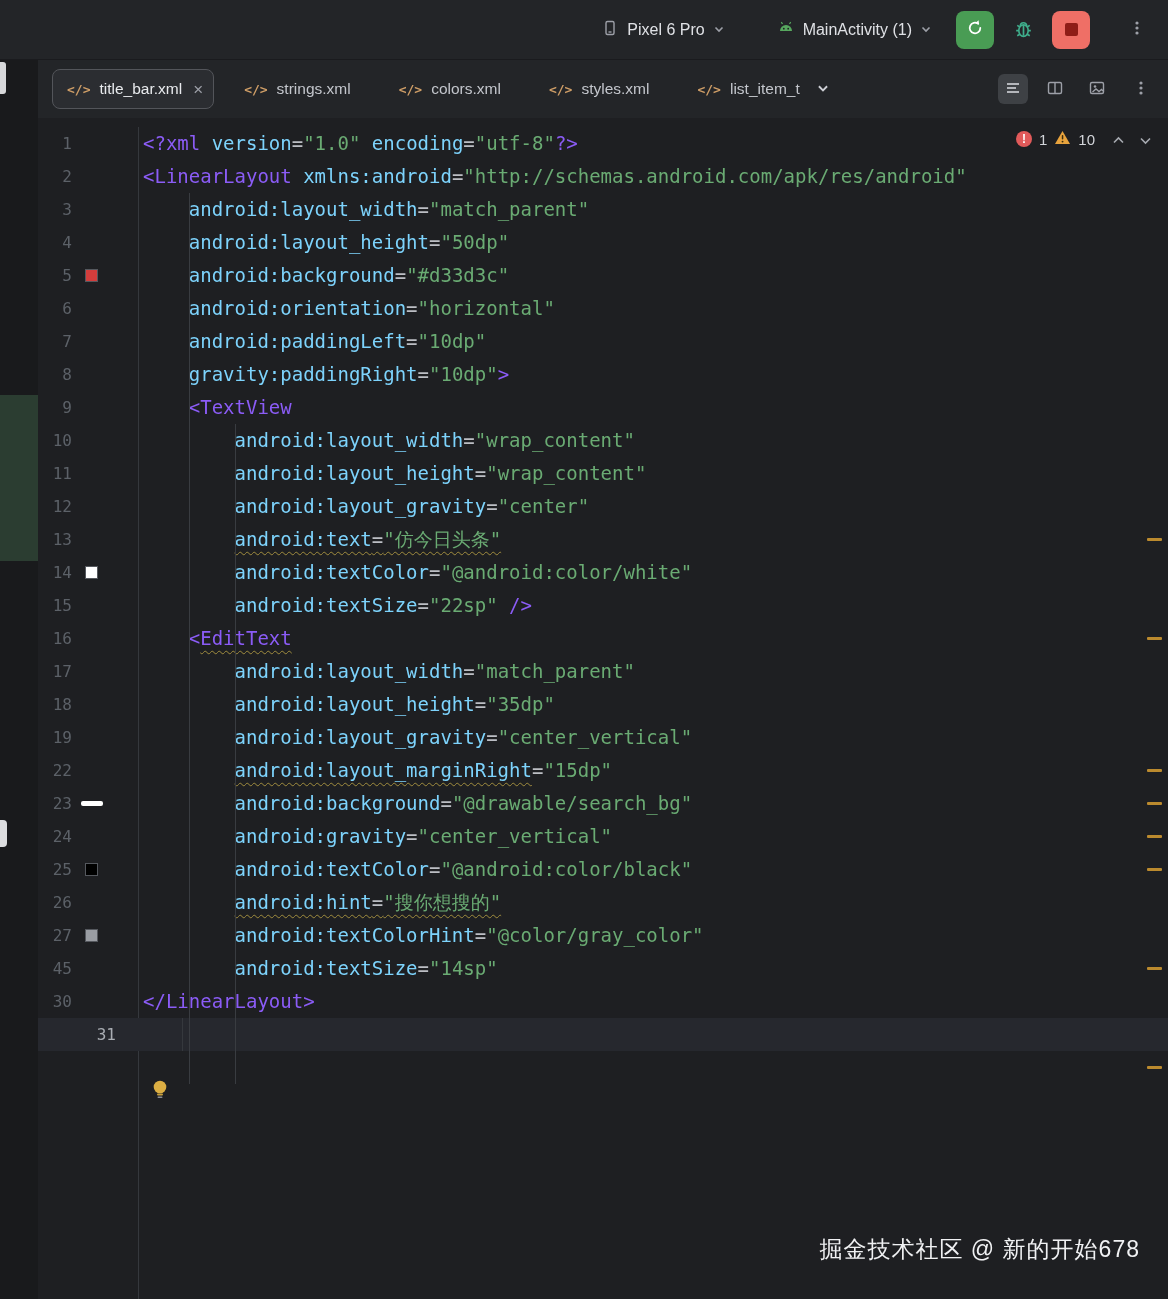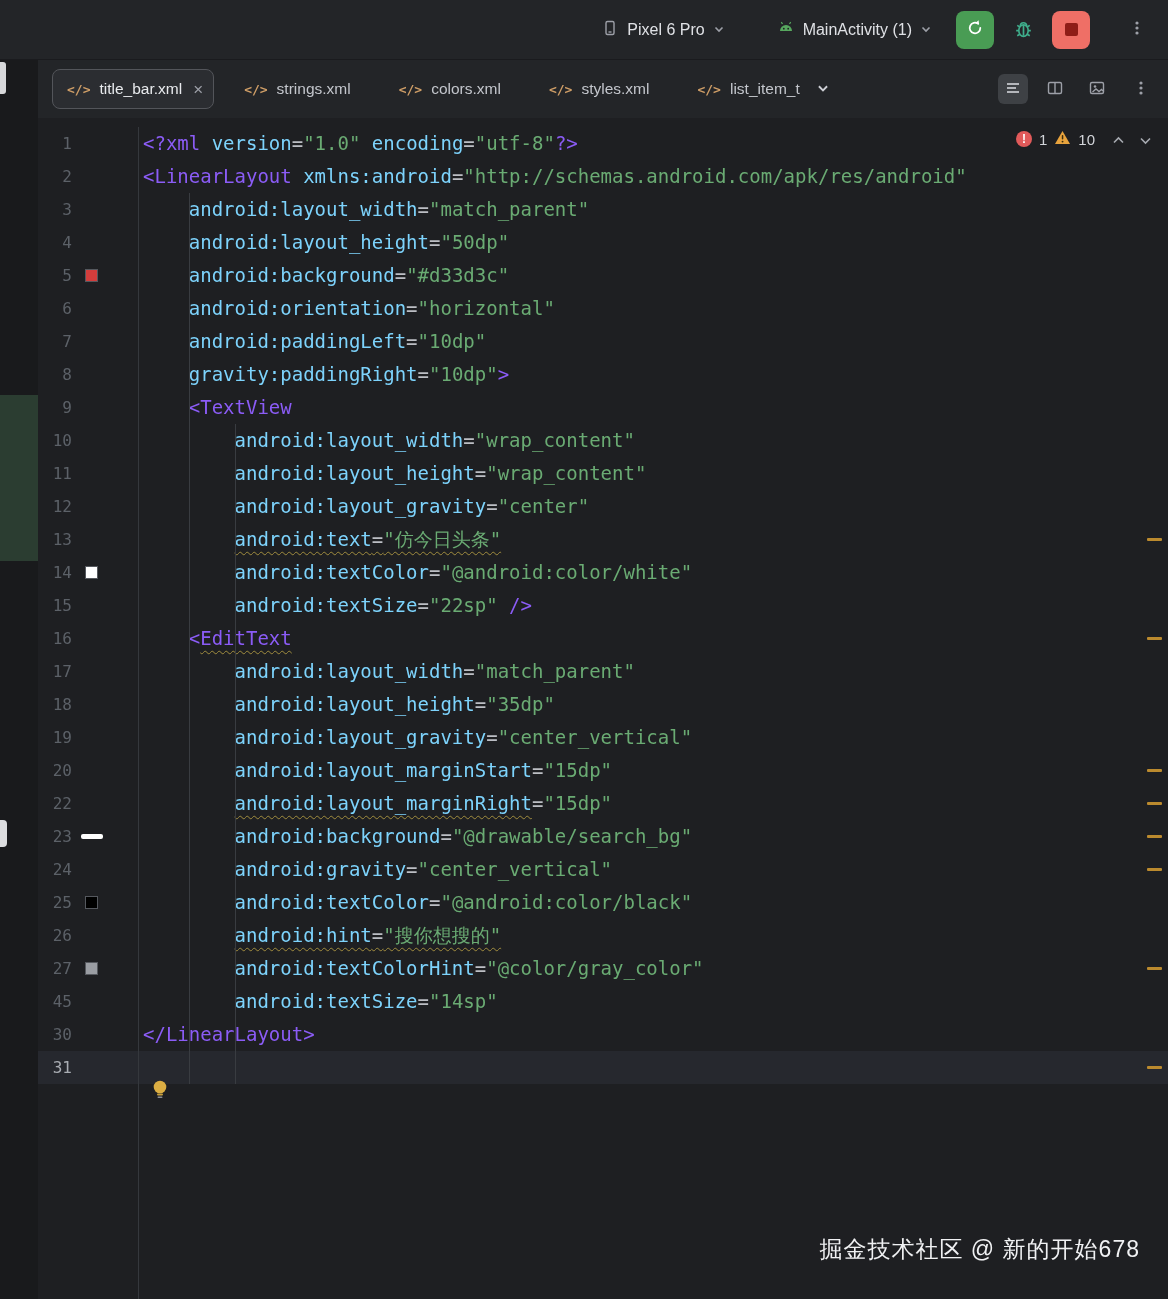--- a/index.html
+++ b/index.html
@@ -58,21 +58,21 @@
   .row { display: flex; height: 33px; flex: none; align-items: stretch; }
   .row.fill { flex: 1 1 auto; height: auto; }
   .lnum { width: 34px; flex: none; text-align: right; color: #5c6168;
           font: 16px/33px "DejaVu Sans Mono", monospace; }
   .ann { width: 66px; flex: none; position: relative; }
   .mark-square { position: absolute; left: 13px; top: 10px; width: 13px; height: 13px;
                  border: 1px solid #55585e; }
   .mark-bar { position: absolute; left: 9px; top: 14px; width: 22px; height: 5px; border-radius: 2px; }
   .codecell { flex: 1; border-left: 1px solid #35383d; padding-left: 4px; white-space: pre;
               font: 19px/33px "DejaVu Sans Mono", monospace; color: #bcbec4; overflow: hidden; }
-  .caret-line { background: #26282e; }
+  .caret-line { background: #26282e; padding-left: 44px; }
   .caret-line .lnum { color: #a9adb3; }
   .tk-t { color: #8b5cf6; }
   .tk-a { color: #7dd3fc; }
   .tk-s { color: #6aab73; }
   .tk-p { color: #bcbec4; }
   .wavy { text-decoration: underline wavy #a08c3e; text-decoration-thickness: 1px;
           text-underline-offset: 5px; text-decoration-skip-ink: none; }
 
   .guide { position: absolute; width: 1px; background: #393c41; }
   .g1 { left: 151px; top: 75px; height: 891px; }
@@ -344,25 +344,20 @@
               <span class="lnum">18</span>
               <span class="ann"></span>
               <span class="codecell"><span class="tk-p">        </span><span class="tk-a">android:layout_height</span><span class="tk-p">=</span><span class="tk-s">"35dp"</span></span>
             </div>
             <div class="row">
               <span class="lnum">19</span>
               <span class="ann"></span>
               <span class="codecell"><span class="tk-p">        </span><span class="tk-a">android:layout_gravity</span><span class="tk-p">=</span><span class="tk-s">"center_vertical"</span></span>
             </div>
             <div class="row">
-              <span class="lnum">20</span>
-              <span class="ann"></span>
-              <span class="codecell"><span class="tk-p">        </span><span class="tk-a">android:layout_marginStart</span><span class="tk-p">=</span><span class="tk-s">"15dp"</span></span>
-            </div>
-            <div class="row">
               <span class="lnum">22</span>
               <span class="ann"></span>
               <span class="codecell"><span class="tk-p">        </span><span class="tk-a wavy">android:layout_marginRight</span><span class="tk-p">=</span><span class="tk-s">"15dp"</span></span>
             </div>
             <div class="row">
               <span class="lnum">23</span>
               <span class="ann">
                 <span class="mark-bar" style="background: rgb(255, 255, 255);"></span>
               </span>
               <span class="codecell"><span class="tk-p">        </span><span class="tk-a">android:background</span><span class="tk-p">=</span><span class="tk-s">"@drawable/search_bg"</span></span>

